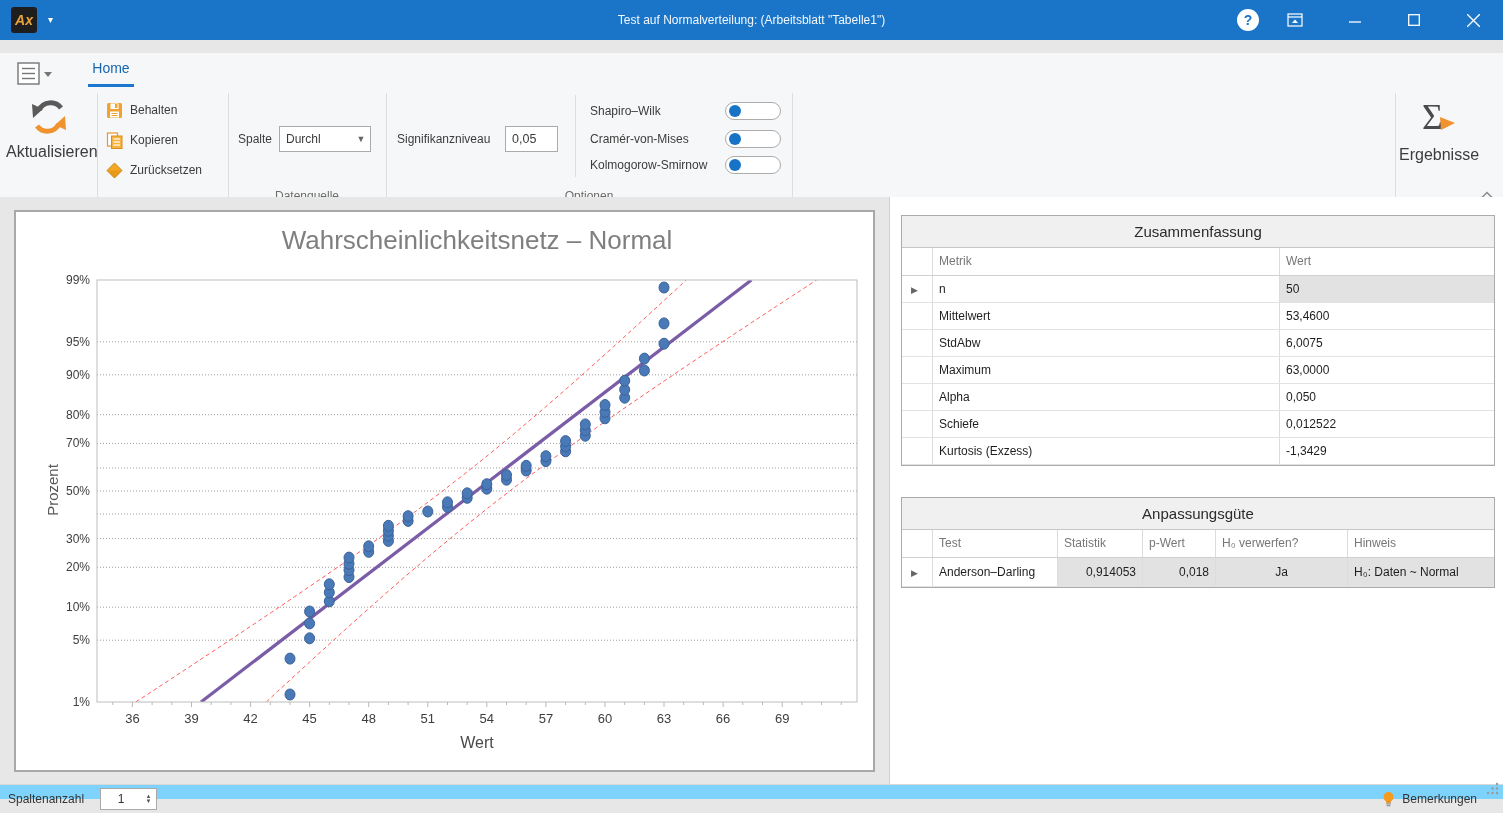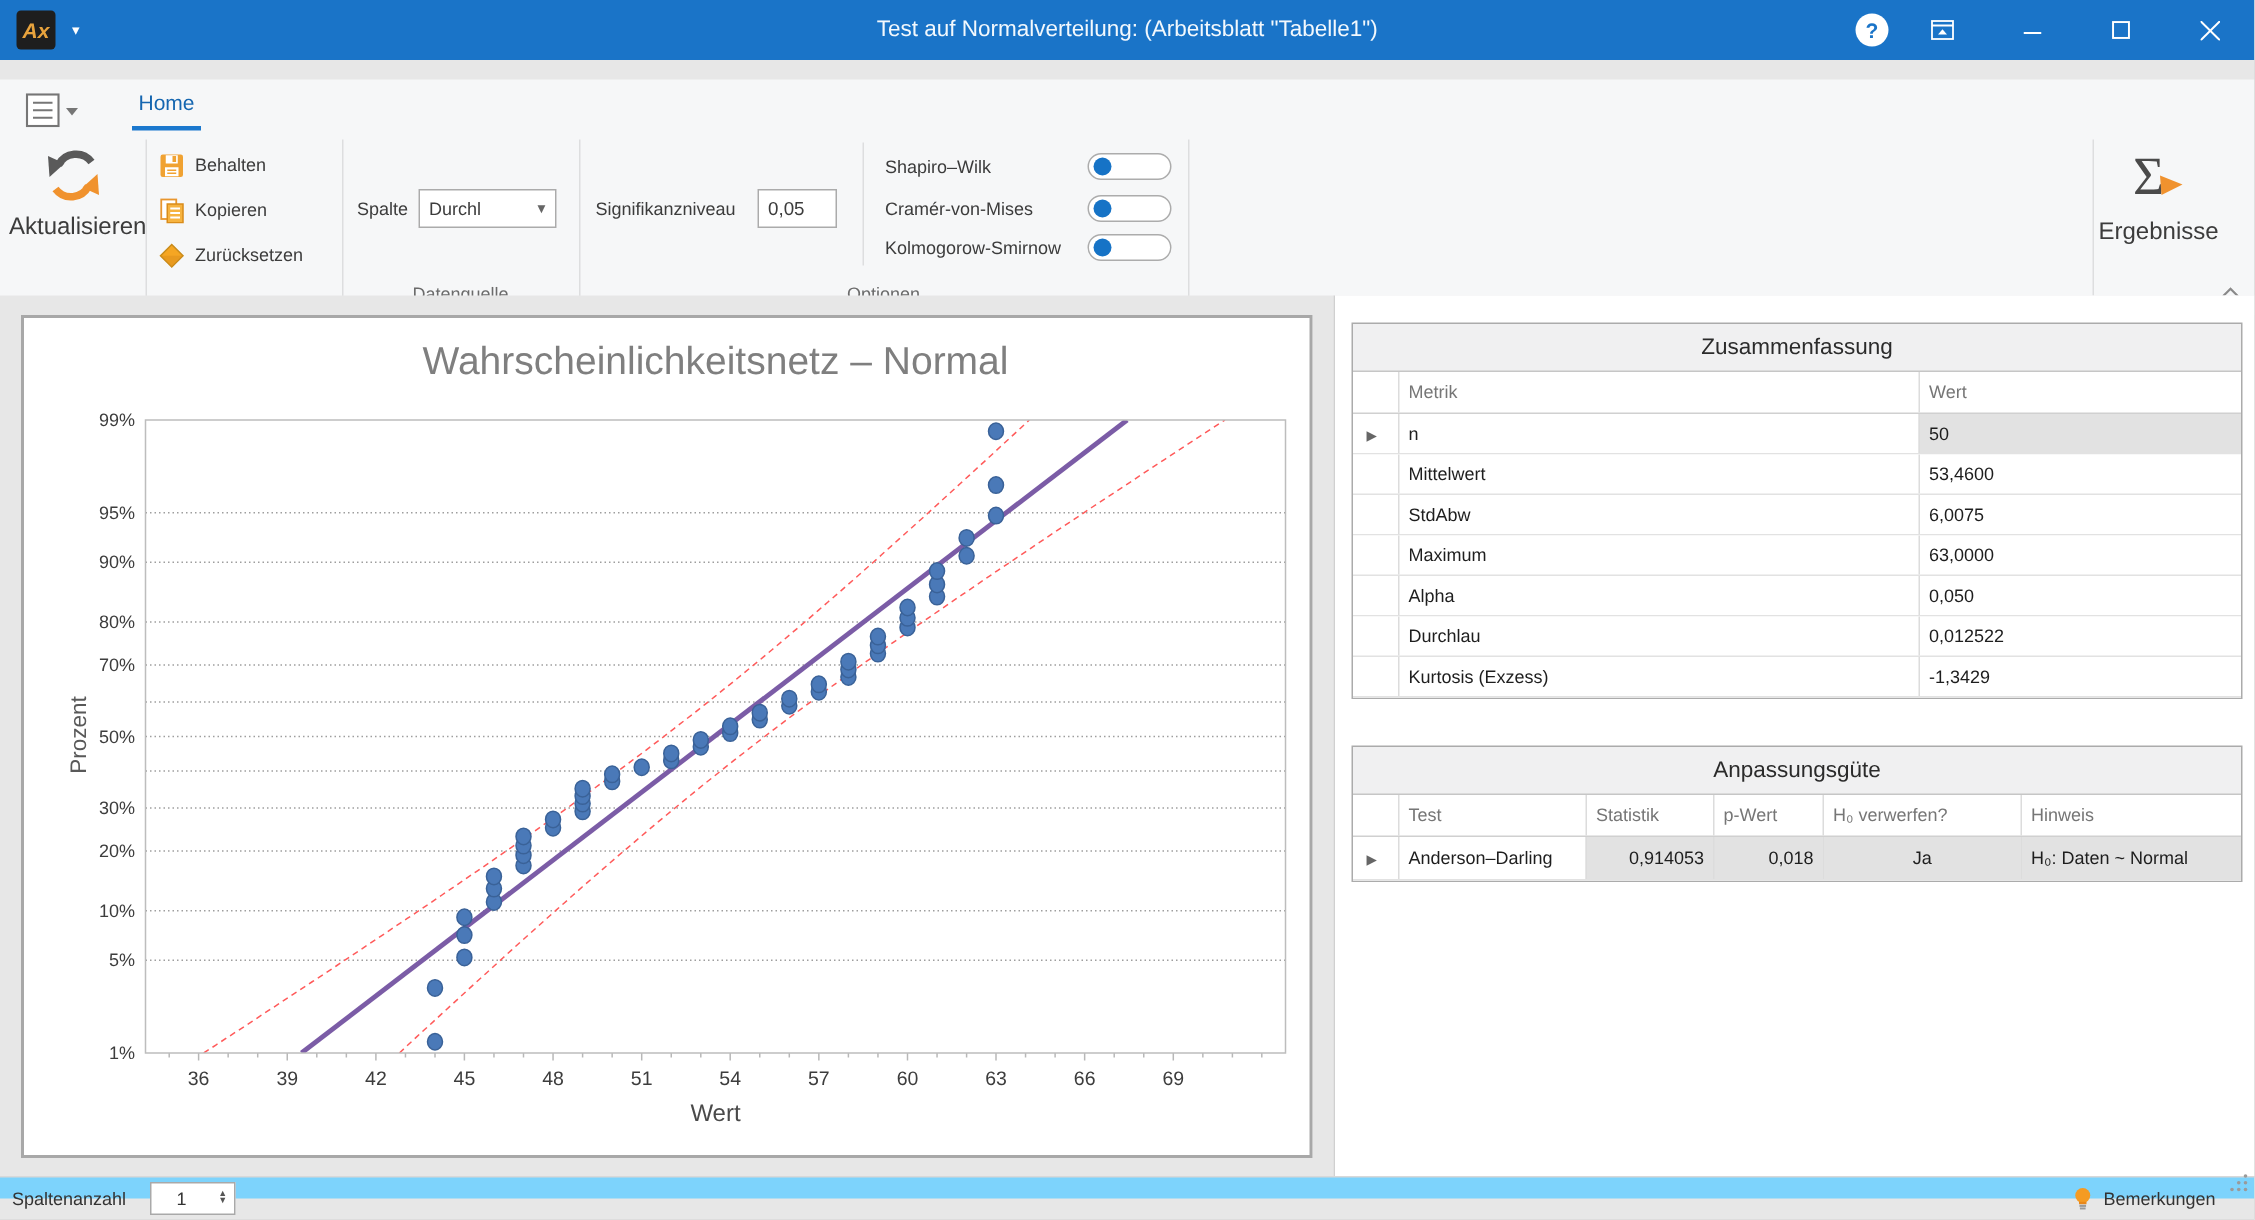--- a/index.html
+++ b/index.html
@@ -4,21 +4,21 @@
 <style>
   html,body{margin:0;padding:0;background:#d6d6d6;}
   .app{position:relative;width:1503px;height:813px;background:#E7E7E7;overflow:hidden;
        font-family:"Liberation Sans",sans-serif;-webkit-font-smoothing:antialiased;}
   
   .titlebar{position:absolute;top:0;left:0;width:100%;height:40px;background:#1A74C8;}
   .logo{position:absolute;left:11px;top:7px;width:26px;height:26px;background:#1E1E1E;border-radius:3px;
         color:#E8A33D;font-weight:bold;font-size:14px;text-align:center;line-height:26px;font-style:italic;}
   .logo-caret{position:absolute;left:48px;top:14px;color:#fff;font-size:10px;}
   .tb-title{position:absolute;left:0;top:0;width:100%;height:40px;text-align:center;line-height:40px;
-            color:#F2F8FD;font-size:15px;pointer-events:none;}
+            color:#F2F8FD;font-size:12px;pointer-events:none;}
   .winbtn{position:absolute;top:0;width:44px;height:40px;display:flex;align-items:center;justify-content:center;cursor:default;}
   .helpcircle{width:22px;height:22px;background:#fff;border-radius:50%;color:#1A74C8;font-weight:bold;
               font-size:14px;text-align:center;line-height:22px;}
   
   .ribbon{position:absolute;top:53px;left:0;width:100%;height:156px;background:#F6F7F8;border-bottom:1px solid #D2D3D4;}
   .menu-btn{position:absolute;left:16px;top:8px;width:40px;height:26px;}
   .tab{position:absolute;left:88px;top:7px;width:46px;text-align:center;font-size:14px;color:#1566B0;}
   .tab-underline{position:absolute;left:88px;top:31px;width:46px;height:3px;background:#1B78CE;}
   .rcontent{position:absolute;top:38px;left:0;right:0;height:118px;font-size:12px;color:#3c3c3c;}
   .vsep{position:absolute;top:2px;height:110px;width:1px;background:#DDDEDF;}
@@ -389,21 +389,21 @@
               <div class="td al" style="width: 347px; line-height: 26px;">Maximum</div>
               <div class="td al" style="width: 215px; line-height: 26px;">63,0000</div>
             </div>
             <div class="trow" style="height: 26px;">
               <div class="tsel" style="width: 30px; line-height: 26px;"></div>
               <div class="td al" style="width: 347px; line-height: 26px;">Alpha</div>
               <div class="td al" style="width: 215px; line-height: 26px;">0,050</div>
             </div>
             <div class="trow" style="height: 26px;">
               <div class="tsel" style="width: 30px; line-height: 26px;"></div>
-              <div class="td al" style="width: 347px; line-height: 26px;">Durchlau</div>
+              <div class="td al" style="width: 347px; line-height: 26px;">Schiefe</div>
               <div class="td al" style="width: 215px; line-height: 26px;">0,012522</div>
             </div>
             <div class="trow" style="height: 26px;">
               <div class="tsel" style="width: 30px; line-height: 26px;"></div>
               <div class="td al" style="width: 347px; line-height: 26px;">Kurtosis (Exzess)</div>
               <div class="td al" style="width: 215px; line-height: 26px;">-1,3429</div>
             </div>
           </div>
       </div>
 

